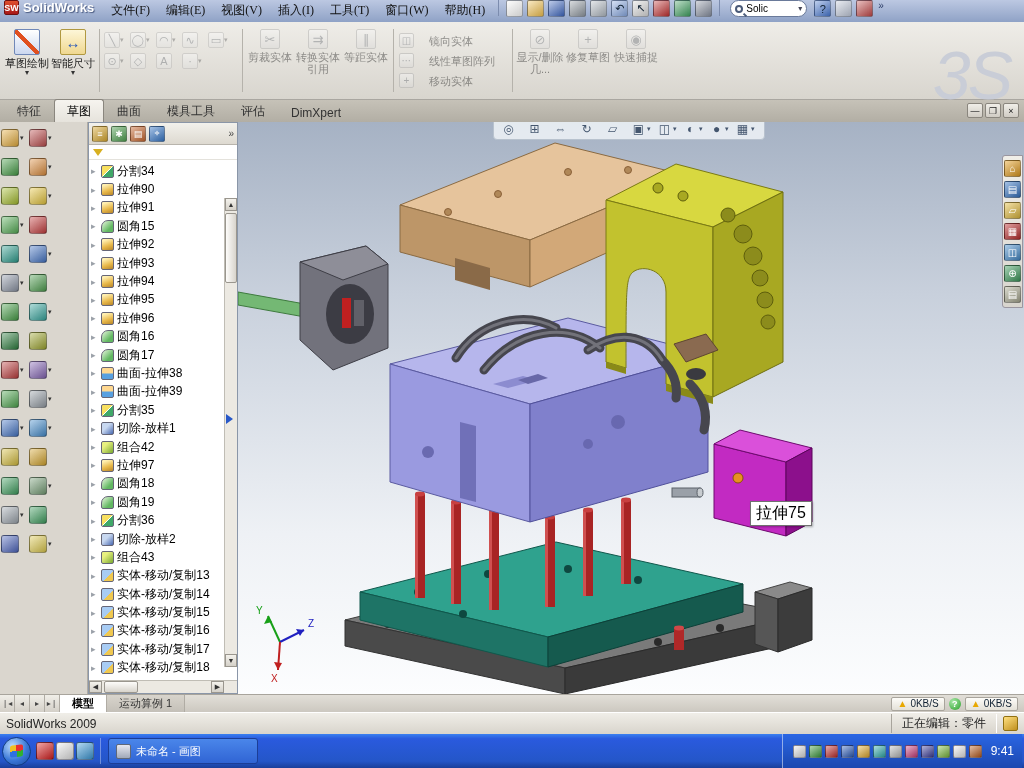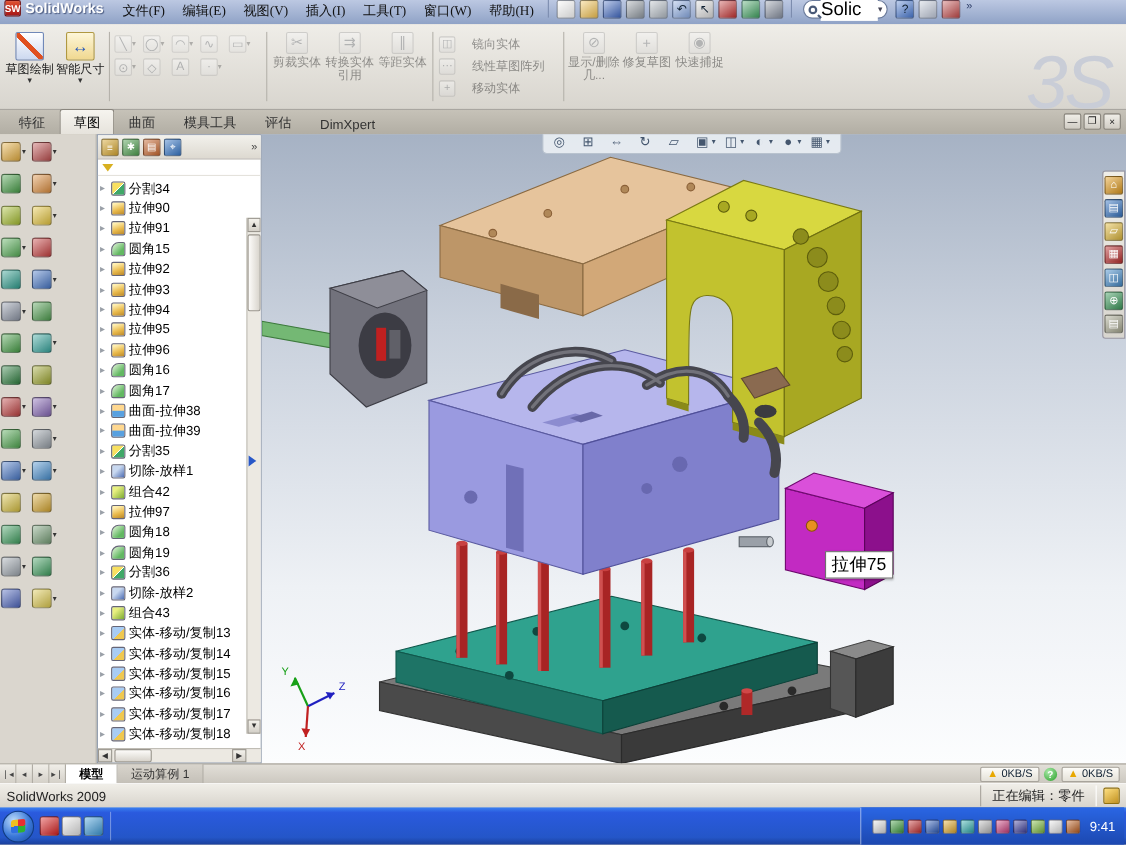--- a/index.html
+++ b/index.html
@@ -12,21 +12,21 @@
   .sw-appicon { width:15px; height:15px; background:linear-gradient(#e05030,#a81818); border:1px solid #701010; border-radius:2px; color:#fff; font-size:9px; font-weight:bold; display:flex; align-items:center; justify-content:center; flex:none; }
   .sw-title { color:#fff; font-weight:bold; font-size:13px; text-shadow:1px 1px 1px #4a5a80; margin:0 8px 0 2px; }
   .menu-item { color:#111; padding:2px 7px; cursor:default;font-family:Liberation Serif, serif; }
   .tb-ic { width:17px; height:17px; border-radius:2px; margin:0 1px; flex:none;
     background-color:var(--c,#ccc); background-image:linear-gradient(145deg,rgba(255,255,255,.65),rgba(0,0,0,.18)); border:1px solid rgba(40,50,70,.45);
     display:flex; align-items:center; justify-content:center; font-size:11px; color:#123; }
   .tbsep { width:1px; height:16px; background:#7c8cae; margin:0 4px; }
   .searchbox { display:flex; align-items:center; background:#fff; border:1px solid #6a7a9a; border-radius:9px; height:17px; padding:0 4px; margin:0 4px; }
   .mag { width:8px; height:8px; border:2px solid #4a5a78; border-radius:50%; position:relative; margin-right:3px; }
   .mag::after { content:""; position:absolute; width:4px; height:2px; background:#4a5a78; transform:rotate(45deg); left:6px; top:7px; }
-  .searchbox input { border:none; outline:none; width:52px; font-size:17px; font-family:inherit; }
+  .searchbox input { border:none; outline:none; width:52px; font-size:10px; font-family:inherit; }
   .searchbox .dd { font-size:8px; color:#445; }
   .chev { color:#30406a; font-size:10px; margin-left:2px; }
 
   
   .ribbon { position:absolute; left:0; top:22px; width:1024px; height:78px;
     background:linear-gradient(#efede8,#d8d5ce); border-bottom:1px solid #a9a6a0; display:flex; align-items:stretch; padding:3px 4px; }
   .watermark { position:absolute; right:14px; top:14px; font-size:68px; font-weight:normal; font-style:italic; color:#c9cdd7; letter-spacing:-3px; pointer-events:none; }
   .rsep { width:1px; background:#b5b2ab; margin:4px 3px; flex:none; }
   .rlarge { width:46px; display:flex; flex-direction:column; align-items:center; padding-top:4px; cursor:default; flex:none; }
   .rlabel { font-size:11px; line-height:12px; text-align:center; color:#1a1a1a; margin-top:2px; }
@@ -833,20 +833,24 @@
 </div>
 
 <div class="taskbar">
   <div class="startorb">
     <span class="flag"></span>
   </div>
   <span class="ql-ic" style="--c: #e02020;"></span>
     <span class="ql-ic" style="--c: #f0f0f0;"></span>
     <span class="ql-ic" style="--c: #40a0e0;"></span>
   <span class="tsep"></span>
+    <div class="taskbtn">
+      <span class="tk-ic ic2 ic2-paint"></span>
+      <span>未命名 - 画图</span>
+    </div>
   <div class="tray">
     <span class="tray-ic" style="--c: #e8e8e8;"></span>
       <span class="tray-ic" style="--c: #40a040;"></span>
       <span class="tray-ic" style="--c: #c83030;"></span>
       <span class="tray-ic" style="--c: #3060c0;"></span>
       <span class="tray-ic" style="--c: #e8b030;"></span>
       <span class="tray-ic" style="--c: #30b0b0;"></span>
       <span class="tray-ic" style="--c: #c0c0c0;"></span>
       <span class="tray-ic" style="--c: #d04080;"></span>
       <span class="tray-ic" style="--c: #4040a0;"></span>

